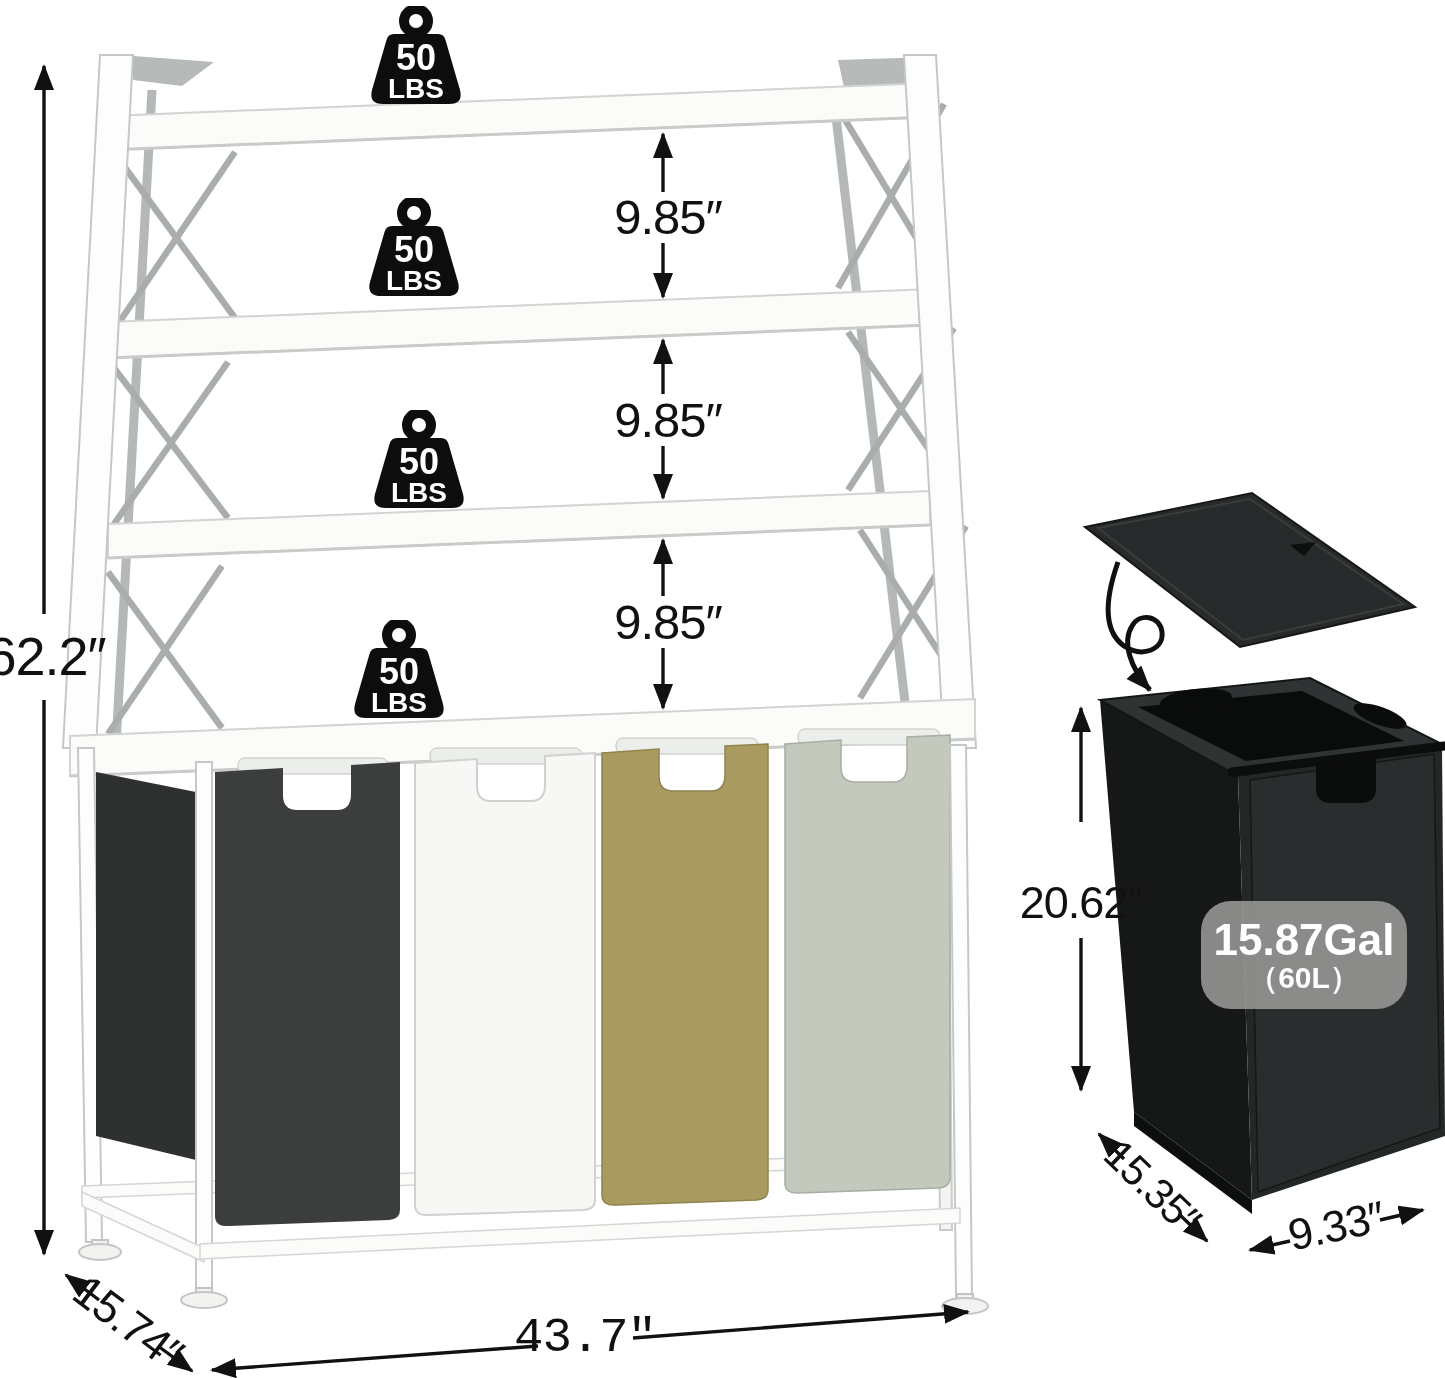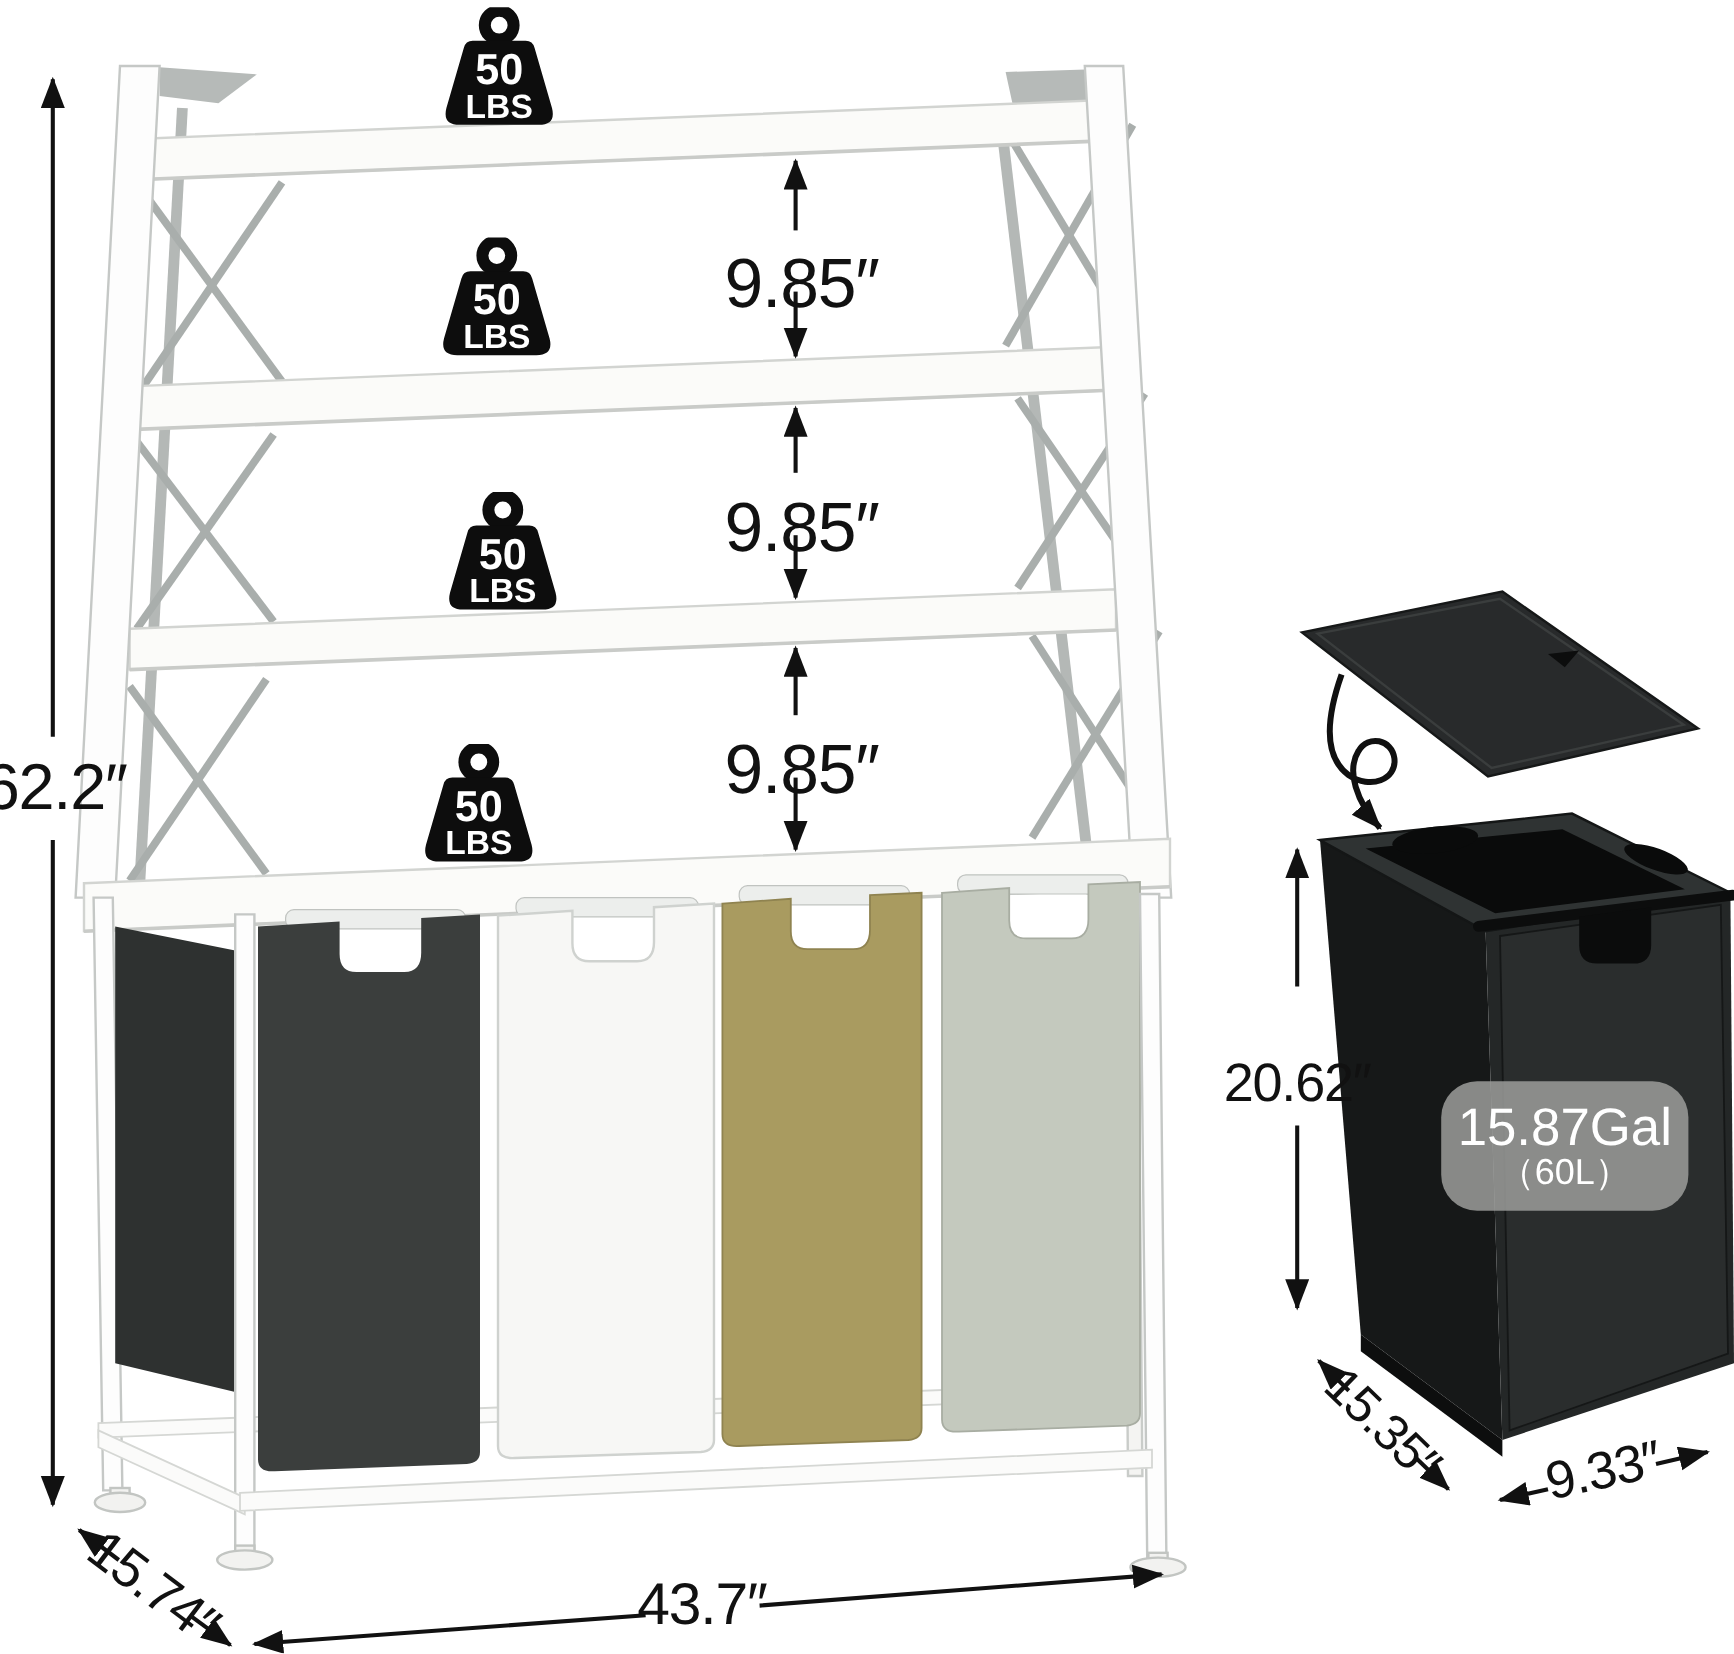--- a/index.html
+++ b/index.html
@@ -4,27 +4,27 @@
 <style>
   html,body{margin:0;padding:0;background:#fff;}
   .canvas{position:relative;width:1445px;height:1378px;background:#fff;overflow:hidden;
           font-family:"Liberation Sans",sans-serif;color:#111;border-radius:18px;}
   .scene{position:absolute;inset:0;width:1445px;height:1378px;}
   .dim-label{position:absolute;white-space:nowrap;color:#111;letter-spacing:-1px;
              transform:translate(-50%,-50%);line-height:1;}
   .rot37{transform:translate(-50%,-50%) rotate(37deg);}
   .rot44{transform:translate(-50%,-50%) rotate(44deg);}
   .rotm12{transform:translate(-50%,-50%) rotate(-12deg);}
-  .fs54{font-size:54px;} .fs47{font-size:58px;margin-top:20px;} .fs49{font-size:49px;}
+  .fs54{font-size:54px;} .fs47{font-size:49px;} .fs49{font-size:49px;font-family:Liberation Mono, monospace;}
   .fs45{font-size:45px;} .fs42{font-size:42px;} .fs44{font-size:44px;}
   .weight{position:absolute;width:96px;height:100px;}
   .badge{position:absolute;left:1201px;top:901px;width:206px;height:108px;
          background:rgba(156,158,155,0.85);border-radius:30px;display:flex;
          flex-direction:column;align-items:center;justify-content:center;
-         color:#fff;font-weight:normal;line-height:1.04;}
+         color:#fff;font-weight:bold;line-height:1.04;}
   .badge .l1{font-size:44px;} .badge .l2{font-size:30px;}
 </style>
 </head>
 <body>
 
 <div class="canvas">
 
   <svg class="scene" viewBox="0 0 1445 1378" aria-hidden="true">
     <defs>
       <marker id="ah" markerUnits="userSpaceOnUse" markerWidth="28" markerHeight="22" refX="24" refY="10" orient="auto">

